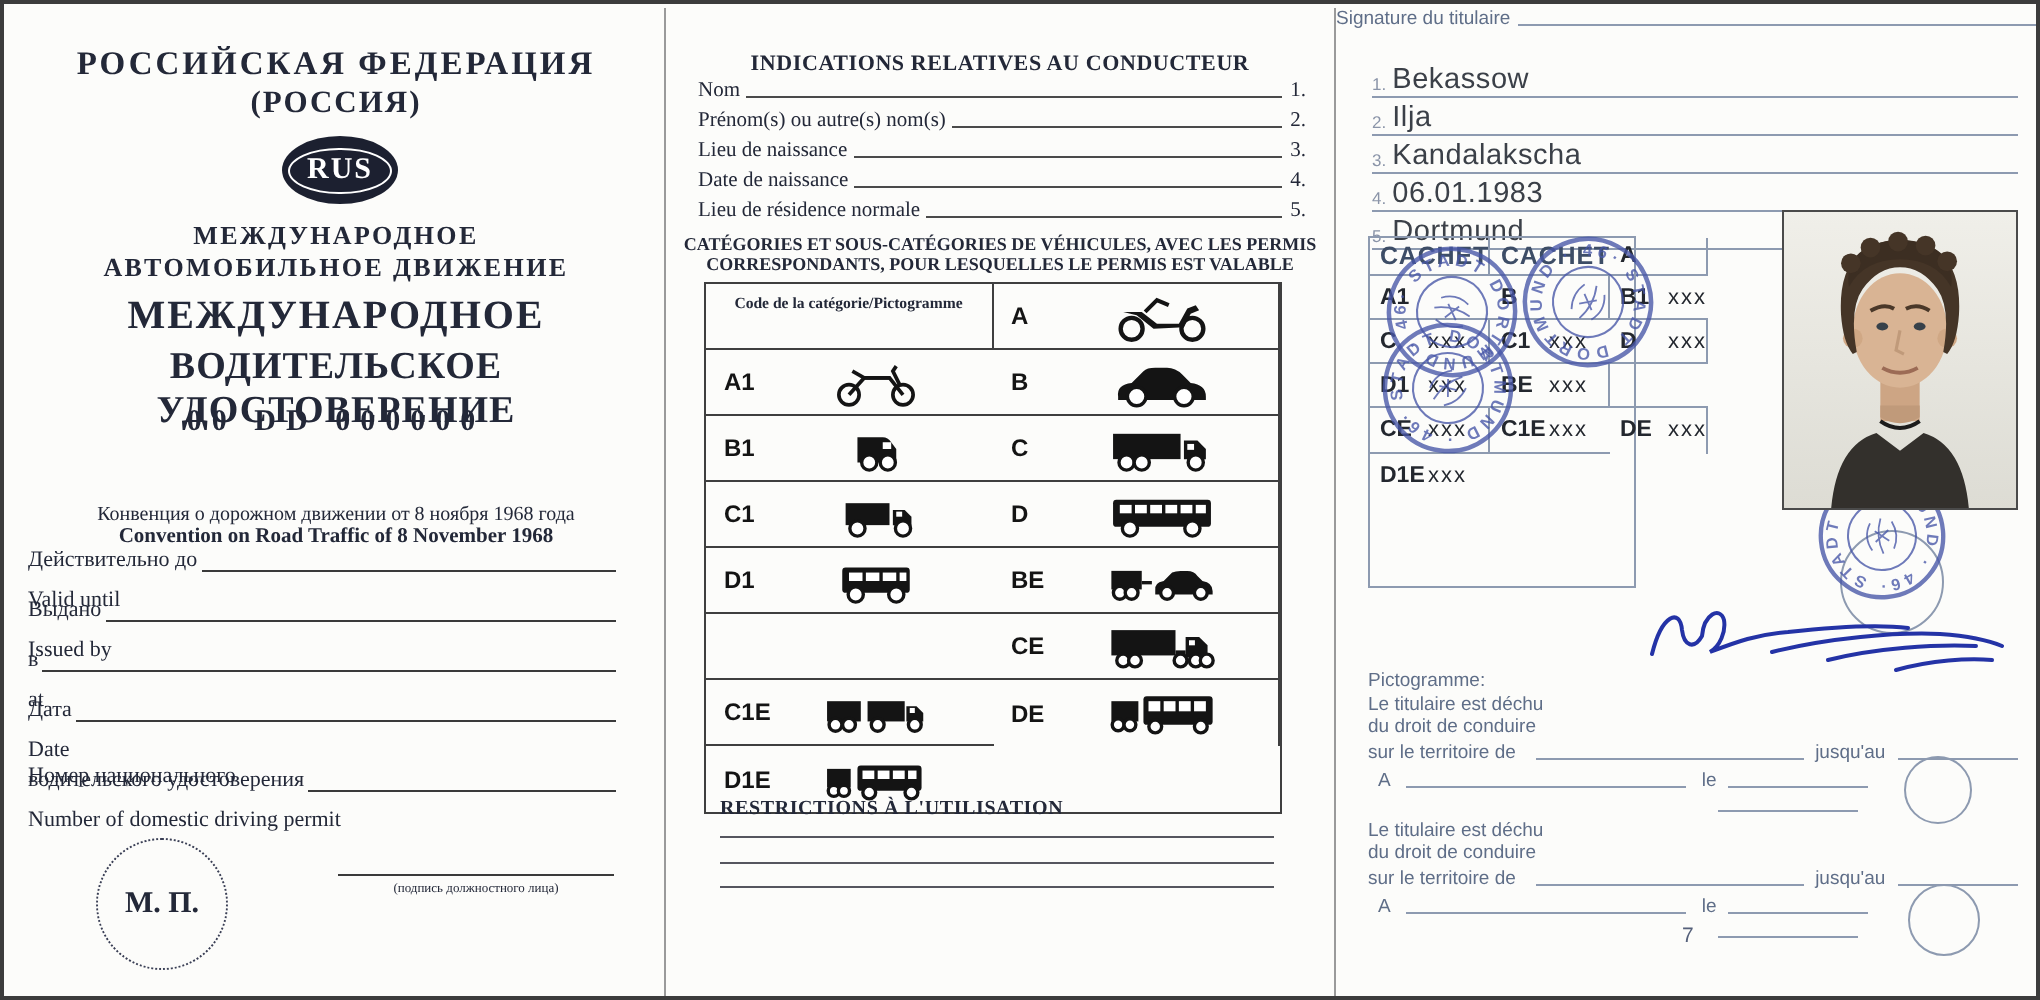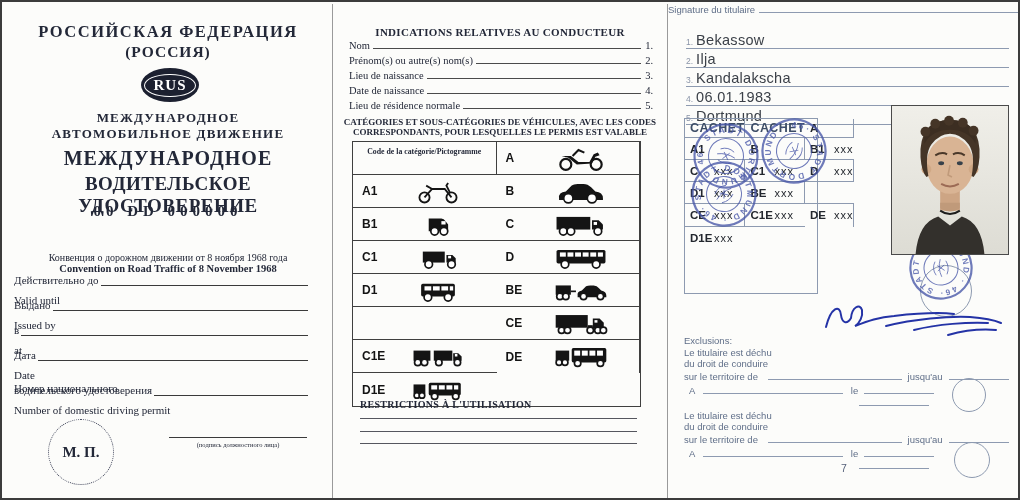--- a/index.html
+++ b/index.html
@@ -181,21 +181,21 @@
       <span>Date de naissance</span>
         <span class="mf-line"></span>
         <span class="mf-num">4.</span>
     </div>
     <div class="mf-row" style="top:96px;">
       <span>Lieu de résidence normale</span>
         <span class="mf-line"></span>
         <span class="mf-num">5.</span>
     </div>
 
-    <div class="abs ctr mp-cat1">CATÉGORIES ET SOUS-CATÉGORIES DE VÉHICULES, AVEC LES CODES</div>
+    <div class="abs ctr mp-cat1">CATÉGORIES ET SOUS-CATÉGORIES DE VÉHICULES, AVEC LES PERMIS</div>
     <div class="abs ctr mp-cat2">CORRESPONDANTS, POUR LESQUELLES LE PERMIS EST VALABLE</div>
 
     <div class="abs mp-table">
       <div class="mp-th l">Code de la catégorie/Pictogramme</div>
 
       <div class="mp-td l">
           <span class="mp-code">A</span>
           <span class="picto">
             <svg viewBox="0 0 64 32">
               <g fill="none" stroke="#141414" stroke-width="2.6">
@@ -576,21 +576,21 @@
     </div>
 
     <div class="rp-sigrow">
       <span>Signature du titulaire</span>
       <span class="ln"></span>
     </div>
     <svg class="abs rp-sig" viewBox="0 0 194 45">
       <path d="M10 30 C15 10 24 7 25 18 C26 26 31 28 35 21 C36 10 44 6 46 13 C47 19 44 26 39 29 C52 24 63 20 78 19 C96 17 122 15 138 17 M70 29 C98 22 132 19 154 20 C168 21 178 23 185 26 M98 33 C122 27 152 25 172 26 M132 38 C150 33 168 32 180 33" stroke="currentColor" fill="none" stroke-width="2" stroke-linecap="round"></path>
     </svg>
 
-    <div class="ex" style="left:16px;top:331px;">Exclusions:</div>
+    <div class="ex" style="left:16px;top:331px;">Pictogramme:</div>
     <div class="ex" style="left:16px;top:343px;">Le titulaire est déchu</div>
     <div class="ex" style="left:16px;top:354px;">du droit de conduire</div>
     <div class="ex-row" style="left:16px;right:9px;top:365px;height:13px;">
       <span>sur le territoire de</span>
       <span class="exl" style="flex:1.55;margin:0 6px 2px 10px;"></span>
       <span>jusqu'au</span>
       <span class="exl" style="flex:0.7;margin:0 0 2px 6px;"></span>
     </div>
     <div class="ex-row" style="left:21px;top:379px;height:13px;width:245px;">
       <span>A</span>

